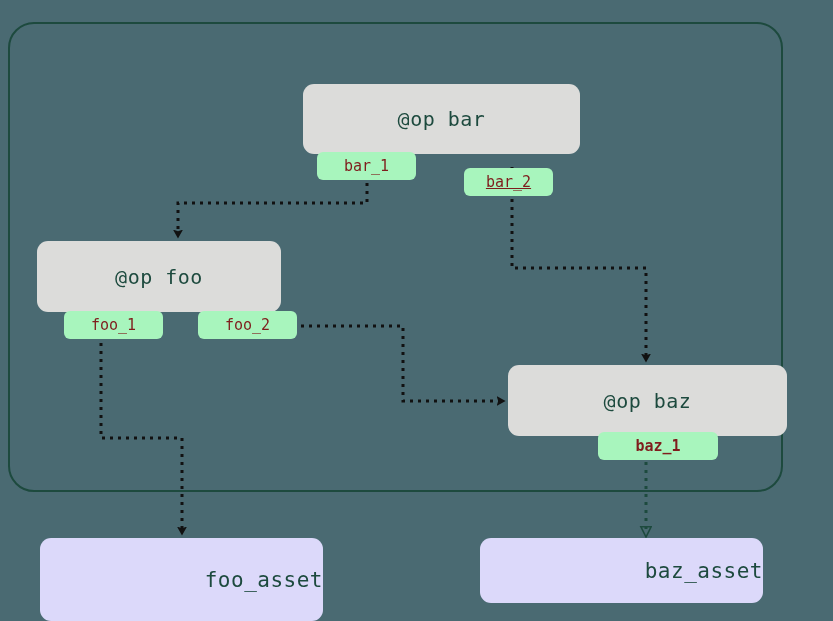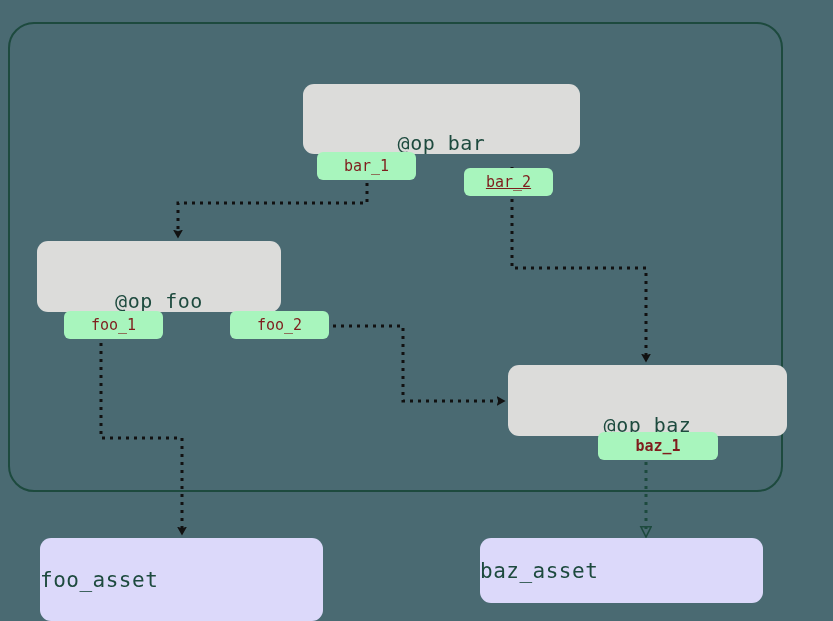--- a/index.html
+++ b/index.html
@@ -62,21 +62,20 @@
   }
   .op-title {
     position: absolute;
     left: 0; right: 0;
     top: 50%;
     transform: translateY(-50%);
     text-align: center;
     color: #1d4a3e;
     font-size: 20px;
     letter-spacing: 0.5px;
-    margin-top: 24px;
   }
   .port-chip {
     position: absolute;
     background: #a8f5bd;
     border-radius: 6px;
     height: 28px;
     display: flex;
     align-items: center;
     justify-content: center;
     color: #7f1d1d;
@@ -85,21 +84,21 @@
     box-sizing: border-box;
   }
 
   
   .asset-node {
     position: absolute;
     background: #dcd9fa;
     border-radius: 11px;
     display: flex;
     align-items: center;
-    justify-content: flex-start;
+    justify-content: flex-end;
     color: #1d4a3e;
     font-size: 21px;
     letter-spacing: 0.5px;
     z-index: 3;
     box-sizing: border-box;
   }
 </style>
 </head>
 <body>
 
@@ -135,21 +134,21 @@
       </div>
       <div class="port-chip" style="left: 464px; top: 168px; width: 89px; text-decoration: underline;">
         <span>bar_2</span>
       </div>
       <div class="op-node" style="left: 37px; top: 241px; width: 244px; height: 71px;">
         <div class="op-title">@op foo</div>
       </div>
       <div class="port-chip" style="left: 52px; top: 311px; width: 99px; margin-left: 12px;">
         <span>foo_1</span>
       </div>
-      <div class="port-chip" style="left: 198px; top: 311px; width: 99px; margin-left: 32px;">
+      <div class="port-chip" style="left: 198px; top: 311px; width: 99px;">
         <span>foo_2</span>
       </div>
       <div class="op-node" style="left: 508px; top: 365px; width: 279px; height: 71px;">
         <div class="op-title">@op baz</div>
       </div>
       <div class="port-chip" style="left: 598px; top: 432px; width: 120px; font-weight: bold;">
         <span>baz_1</span>
       </div>
     </div>
 

